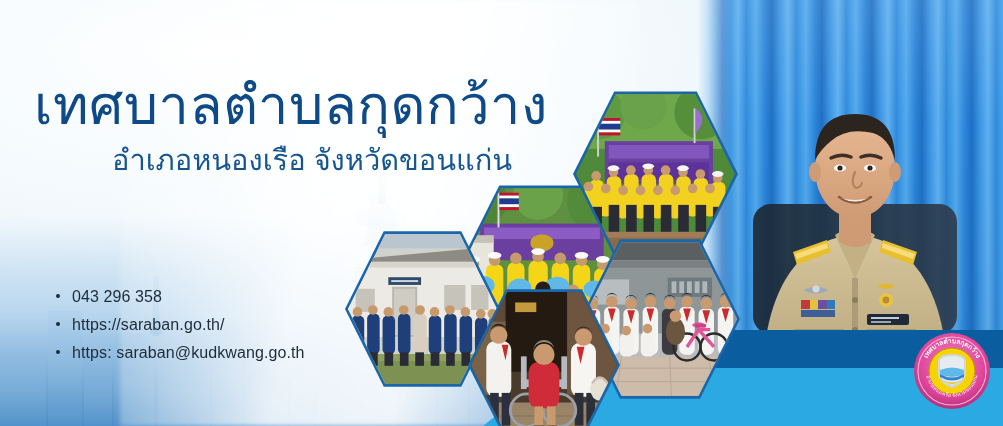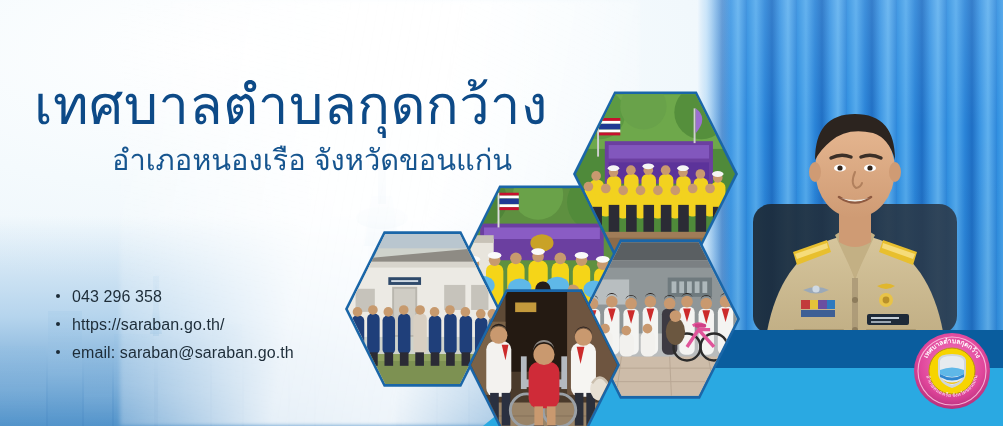--- a/index.html
+++ b/index.html
@@ -298,21 +298,21 @@
   <div class="band-cyan"></div>
 
   <div class="title-wrap">
     <div class="title-main">เทศบาลตำบลกุดกว้าง</div>
     <div class="title-sub">อำเภอหนองเรือ จังหวัดขอนแก่น</div>
   </div>
 
   <ul class="contacts">
     <li><span>043 296 358</span></li>
     <li><span>https://saraban.go.th/</span></li>
-    <li><span>email: saraban@saraban.go.th</span></li>
+    <li><span>https: saraban@kudkwang.go.th</span></li>
   </ul>
 
   <div class="hexes">
 
     <div class="hex" id="hex-topright">
       <span class="shape"></span>
       <div class="inner">
         <svg viewBox="0 0 165 172" preserveAspectRatio="xMidYMid slice">
           <rect width="165" height="172" fill="#4f8a3a"></rect>
           <rect width="165" height="60" fill="#6ea84b"></rect>

